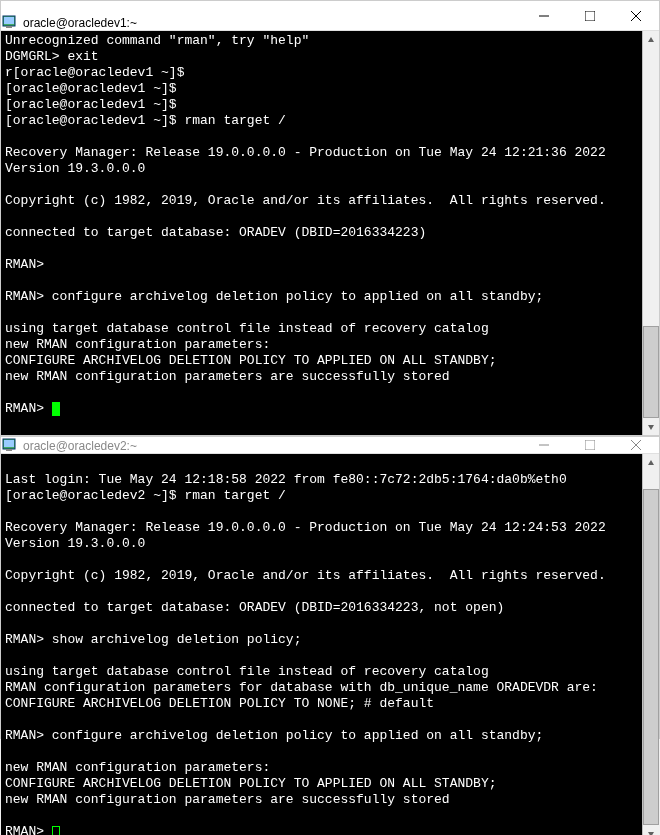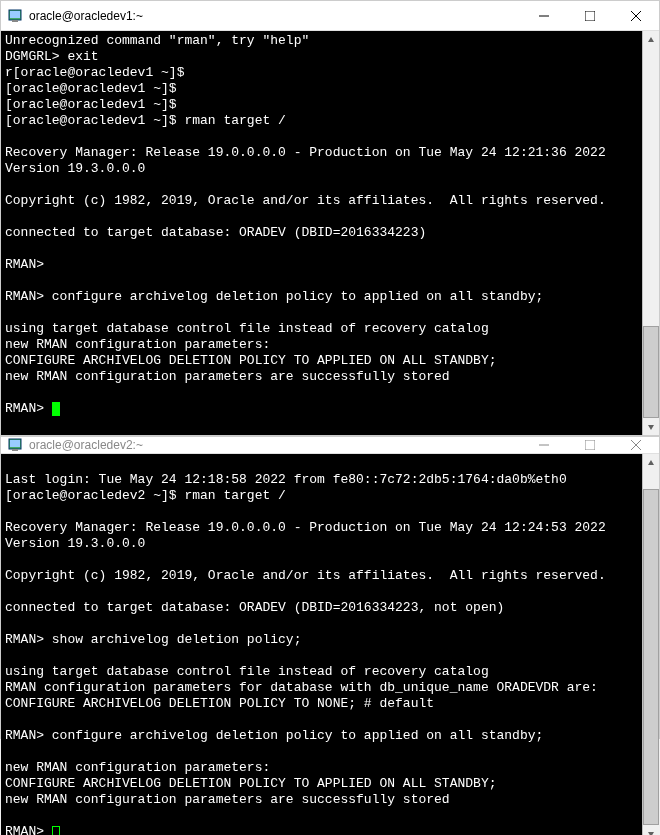--- a/index.html
+++ b/index.html
@@ -16,24 +16,24 @@
     display: flex;
     flex-direction: column;
     border: 1px solid #ccc;
     background: #fff;
   }
   .window.top { height: 436px; }
   .window.bottom { height: 303px; }
   .titlebar {
     height: 30px;
     display: flex;
-    align-items: center;
+    align-items: flex-end;
     background: #fff;
     border-bottom: 1px solid #e0e0e0;
-    padding-left: 6px;
+    padding-left: 0;
     font-family: "Segoe UI", Tahoma, sans-serif;
     font-size: 12px;
     color: #000;
   }
   .titlebar.inactive { color: #888; }
   .putty-icon {
     width: 16px; height: 16px;
     margin-right: 6px;
     display: inline-flex;
     align-items: center;

